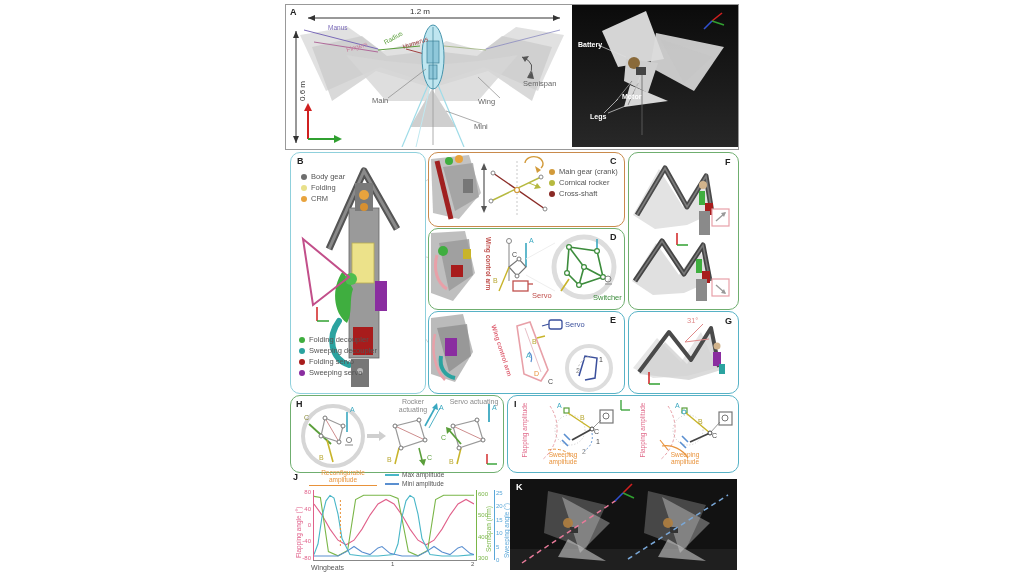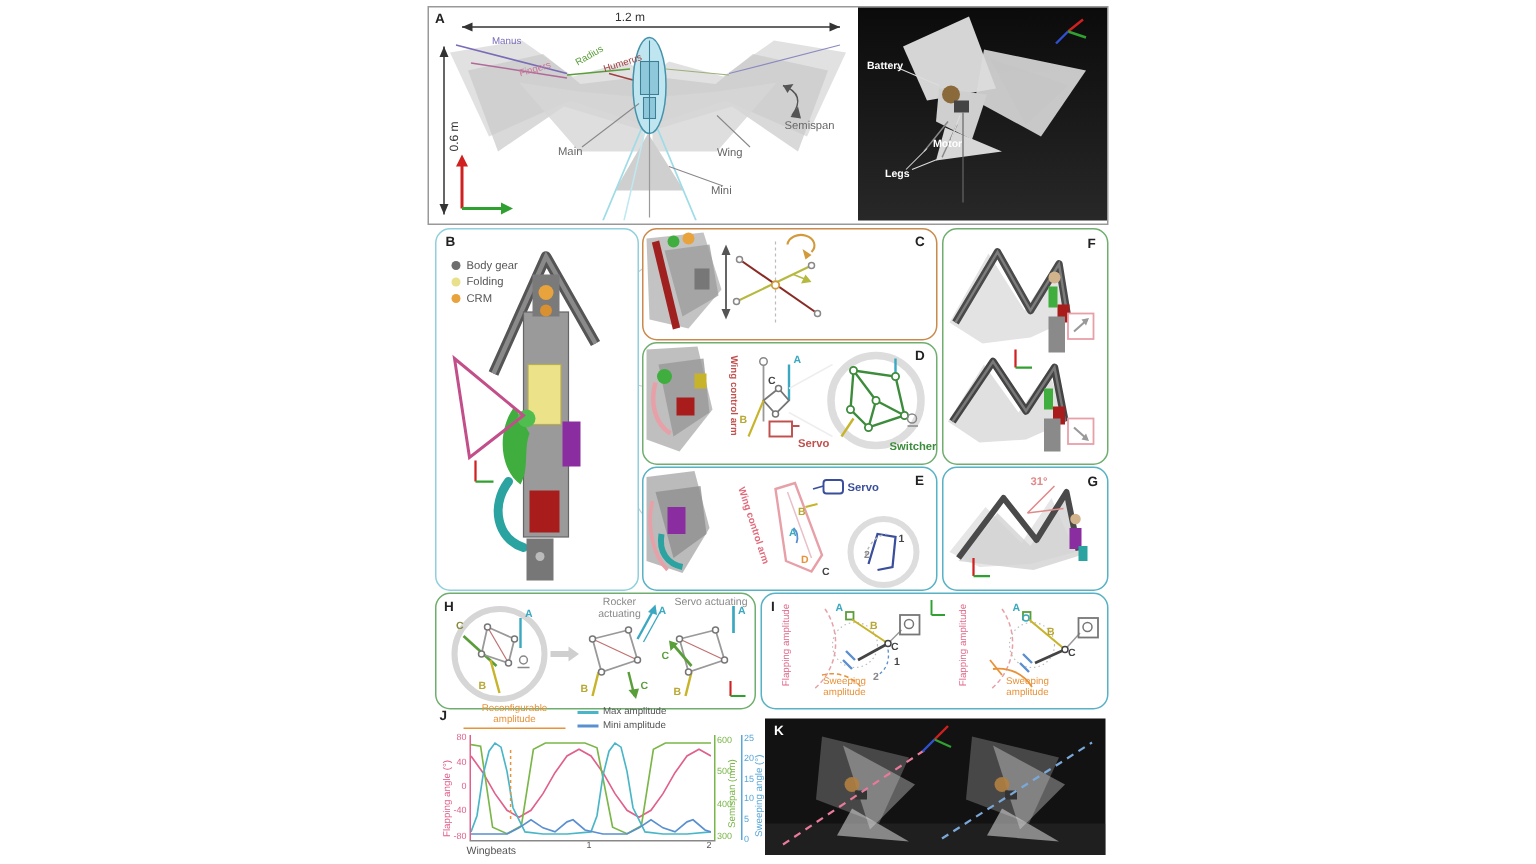--- a/index.html
+++ b/index.html
@@ -3,21 +3,21 @@
 <meta charset="utf-8">
 <style>
   html,body{margin:0;padding:0;}
   body{width:1024px;height:576px;position:relative;background:#fff;
        font-family:"Liberation Sans", sans-serif;color:#444;overflow:hidden;}
   .abs{position:absolute;}
   .panel{position:absolute;background:#fff;border-radius:10px;}
   .plabel{position:absolute;font-weight:bold;font-size:9px;color:#222;}
   .lbl{position:absolute;font-size:7.5px;color:#666;white-space:nowrap;}
   .tiny{position:absolute;font-size:7px;white-space:nowrap;}
-  .blet{position:absolute;font-size:7px;font-weight:bold;white-space:nowrap;}
+  .blet{position:absolute;font-size:7px;font-weight:normal;white-space:nowrap;}
   .legend-item{display:flex;align-items:center;gap:4px;margin:2px 0;}
   .dot{width:6px;height:6px;border-radius:50%;flex:0 0 auto;}
   .legend-item span{font-size:7.5px;color:#555;white-space:nowrap;}
   .vtext{writing-mode:vertical-rl;}
   .rot90{transform:rotate(-90deg);transform-origin:left top;white-space:nowrap;}
   svg{position:absolute;left:0;top:0;}
   .axisline{position:absolute;width:1px;}
 </style>
 </head>
 <body>
@@ -157,20 +157,38 @@
       </div>
     <div class="legend-item">
       <div class="dot" style="background: rgb(232, 224, 138);"></div>
       <span>Folding</span>
       </div>
     <div class="legend-item">
       <div class="dot" style="background: rgb(232, 163, 61);"></div>
       <span>CRM</span>
       </div>
   </div>
+  <div class="abs" style="left:8px;top:180px;">
+    <div class="legend-item">
+      <div class="dot" style="background: rgb(63, 174, 63);"></div>
+      <span>Folding decoupler</span>
+      </div>
+    <div class="legend-item">
+      <div class="dot" style="background: rgb(43, 163, 160);"></div>
+      <span>Sweeping decoupler</span>
+      </div>
+    <div class="legend-item">
+      <div class="dot" style="background: rgb(168, 28, 28);"></div>
+      <span>Folding servo</span>
+      </div>
+    <div class="legend-item">
+      <div class="dot" style="background: rgb(138, 45, 160);"></div>
+      <span>Sweeping servo</span>
+      </div>
+  </div>
 </div>
 
 <div class="panel" style="left:428px;top:152px;width:195px;height:73px;border:1.5px solid #c98a4b;">
   <span class="plabel" style="left:181px;top:3px;">C</span>
   <svg width="195" height="73" viewBox="0 0 195 73">
     <polygon points="2,6 40,2 52,40 30,66 4,60" fill="#bdbdbd" opacity="0.9"></polygon>
     <polygon points="14,14 44,10 50,44 26,58" fill="#9e9e9e" opacity="0.8"></polygon>
     <path d="M 8,8 L 22,66" stroke="#a02020" stroke-width="5" fill="none"></path>
     <circle cx="20" cy="8" r="4" fill="#3fae3f"></circle>
     <circle cx="30" cy="6" r="4" fill="#e8a33d"></circle>
@@ -184,20 +202,34 @@
     <circle cx="62" cy="48" r="2" fill="#fff" stroke="#888"></circle>
       <circle cx="112" cy="24" r="2" fill="#fff" stroke="#888"></circle>
     <circle cx="64" cy="20" r="2" fill="#fff" stroke="#888"></circle>
       <circle cx="116" cy="56" r="2" fill="#fff" stroke="#888"></circle>
     <circle cx="88" cy="37" r="2.5" fill="#fff" stroke="#d29a3a" stroke-width="1.2"></circle>
     <path d="M 96,10 a 9,7 0 1 1 16,5" fill="none" stroke="#d29a3a" stroke-width="1.4"></path>
     <polygon points="112,17 106,13 108,20" fill="#d29a3a"></polygon>
     <line x1="100" y1="30" x2="110" y2="34" stroke="#b6b93f" stroke-width="1"></line>
     <polygon points="112,35 105,36 108,30" fill="#b6b93f"></polygon>
   </svg>
+  <div class="abs" style="left:120px;top:12px;">
+    <div class="legend-item">
+      <div class="dot" style="background: rgb(210, 154, 58);"></div>
+      <span>Main gear (crank)</span>
+      </div>
+    <div class="legend-item">
+      <div class="dot" style="background: rgb(182, 185, 63);"></div>
+      <span>Cornical rocker</span>
+      </div>
+    <div class="legend-item">
+      <div class="dot" style="background: rgb(138, 42, 37);"></div>
+      <span>Cross-shaft</span>
+      </div>
+  </div>
 </div>
 
 <div class="panel" style="left:428px;top:228px;width:195px;height:80px;border:1.5px solid #6fae6f;">
   <span class="plabel" style="left:181px;top:3px;">D</span>
   <svg width="195" height="80" viewBox="0 0 195 80">
     <polygon points="2,4 36,2 46,44 24,72 2,64" fill="#b8b8b8" opacity="0.9"></polygon>
     <polygon points="10,14 40,10 44,46 20,62" fill="#989898" opacity="0.8"></polygon>
     <path d="M 8,26 C 4,40 8,54 18,60" fill="none" stroke="#e8a0a8" stroke-width="3"></path>
     <circle cx="14" cy="22" r="5" fill="#3fae3f"></circle>
     <rect x="22" y="36" width="12" height="12" fill="#a81c1c"></rect>

